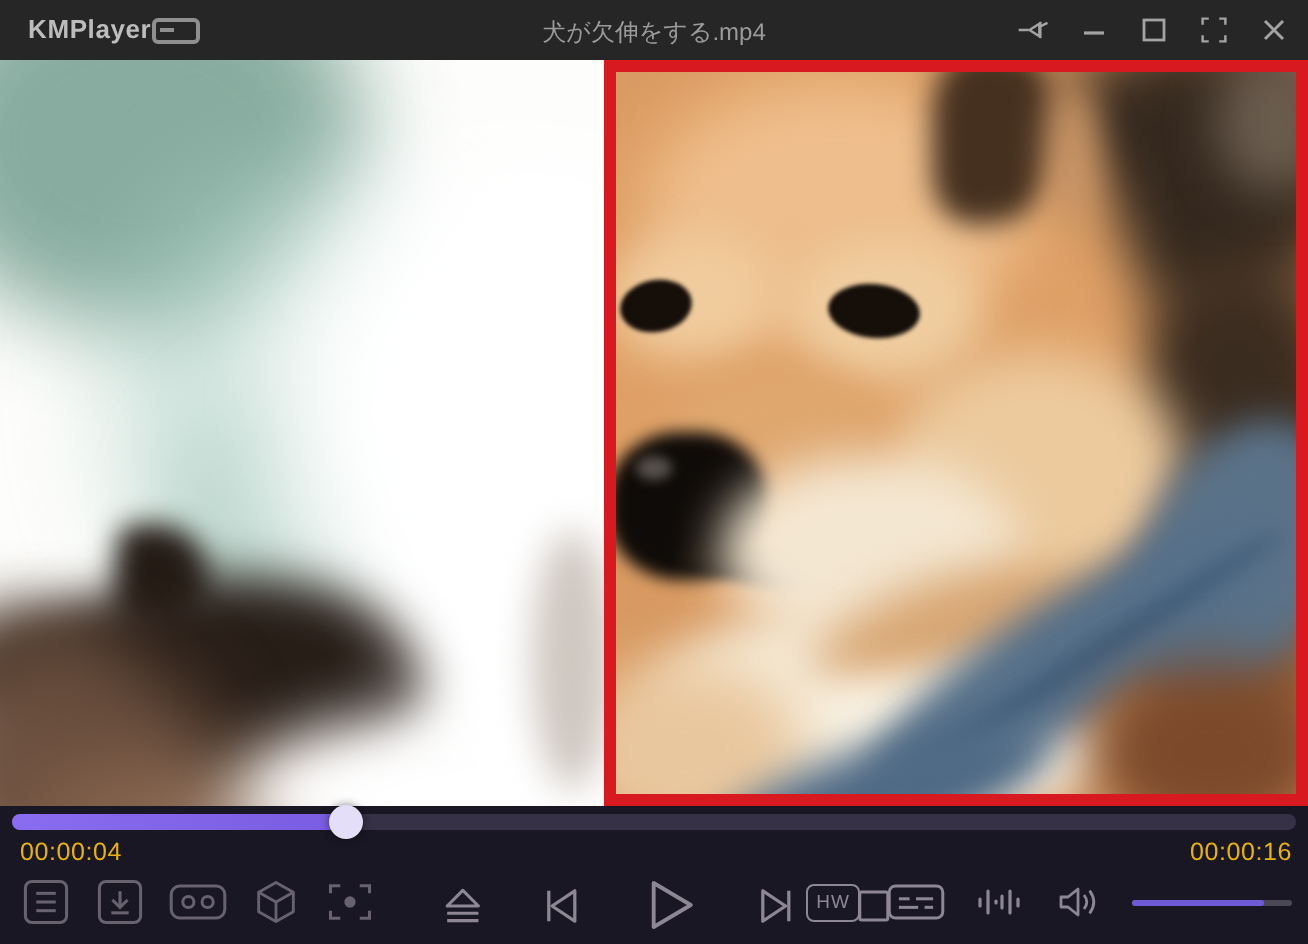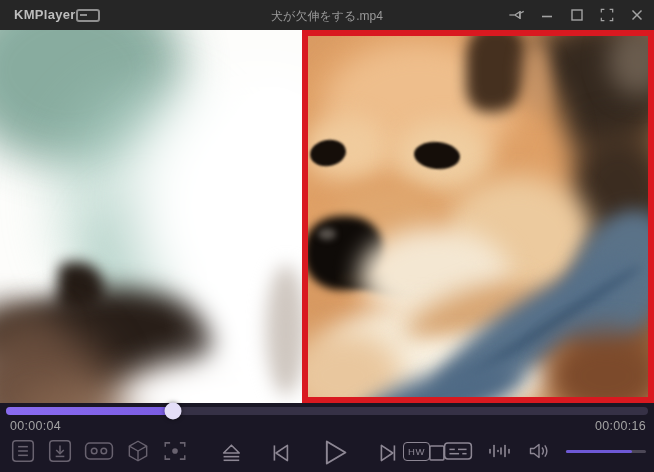--- a/index.html
+++ b/index.html
@@ -69,21 +69,21 @@
   .d27{left:40px;top:338px;width:180px;height:50px;background:#4f6a85;filter:blur(10px);transform:rotate(-18deg);}
   .d28{left:238px;top:295px;width:120px;height:90px;background:#7c4a2b;filter:blur(14px);}
 
   
   .controls{position:absolute;left:0;top:403px;width:654px;height:69px;background:#1a1725;}
   .seek{position:absolute;left:6px;right:6px;top:4px;height:8px;background:#363146;border-radius:4px;cursor:pointer;}
   .seek-fill{position:absolute;left:0;top:0;height:8px;border-radius:4px;
     background:linear-gradient(90deg,#8a6cf0,#7a5ce2);}
   .seek-handle{position:absolute;top:4px;width:17px;height:17px;border-radius:50%;background:#e4def8;
     transform:translate(-50%,-50%);box-shadow:0 0 4px rgba(0,0,0,.5);cursor:grab;}
-  .time{position:absolute;top:16px;font-size:12.5px;color:#a3a3a3;letter-spacing:.3px;}
+  .time{position:absolute;top:16px;font-size:12.5px;color:#eab308;letter-spacing:.3px;}
   .time.cur{left:10px;} .time.tot{right:8px;}
   .icon-row{position:absolute;left:0;right:0;top:33px;height:32px;}
   .grp-left{position:absolute;left:10px;top:2px;display:flex;gap:11px;color:#68626f;}
   .grp-center{position:absolute;left:50%;top:0;transform:translateX(-47%);display:flex;align-items:center;gap:24px;color:#8d8794;}
   .grp-right{position:absolute;right:8px;top:4px;display:flex;align-items:center;gap:13px;color:#8d8794;}
   .cbtn{display:flex;align-items:center;justify-content:center;cursor:pointer;}
   .cbtn svg{display:block;}
   .hw{width:27px;height:19px;border:1.5px solid #8d8794;border-radius:4px;font-size:9.5px;font-weight:normal;
     color:#8d8794;display:flex;align-items:center;justify-content:center;letter-spacing:.5px;cursor:pointer;}
   .vol-track{position:relative;width:80px;height:3px;background:#4c4756;border-radius:2px;cursor:pointer;}

